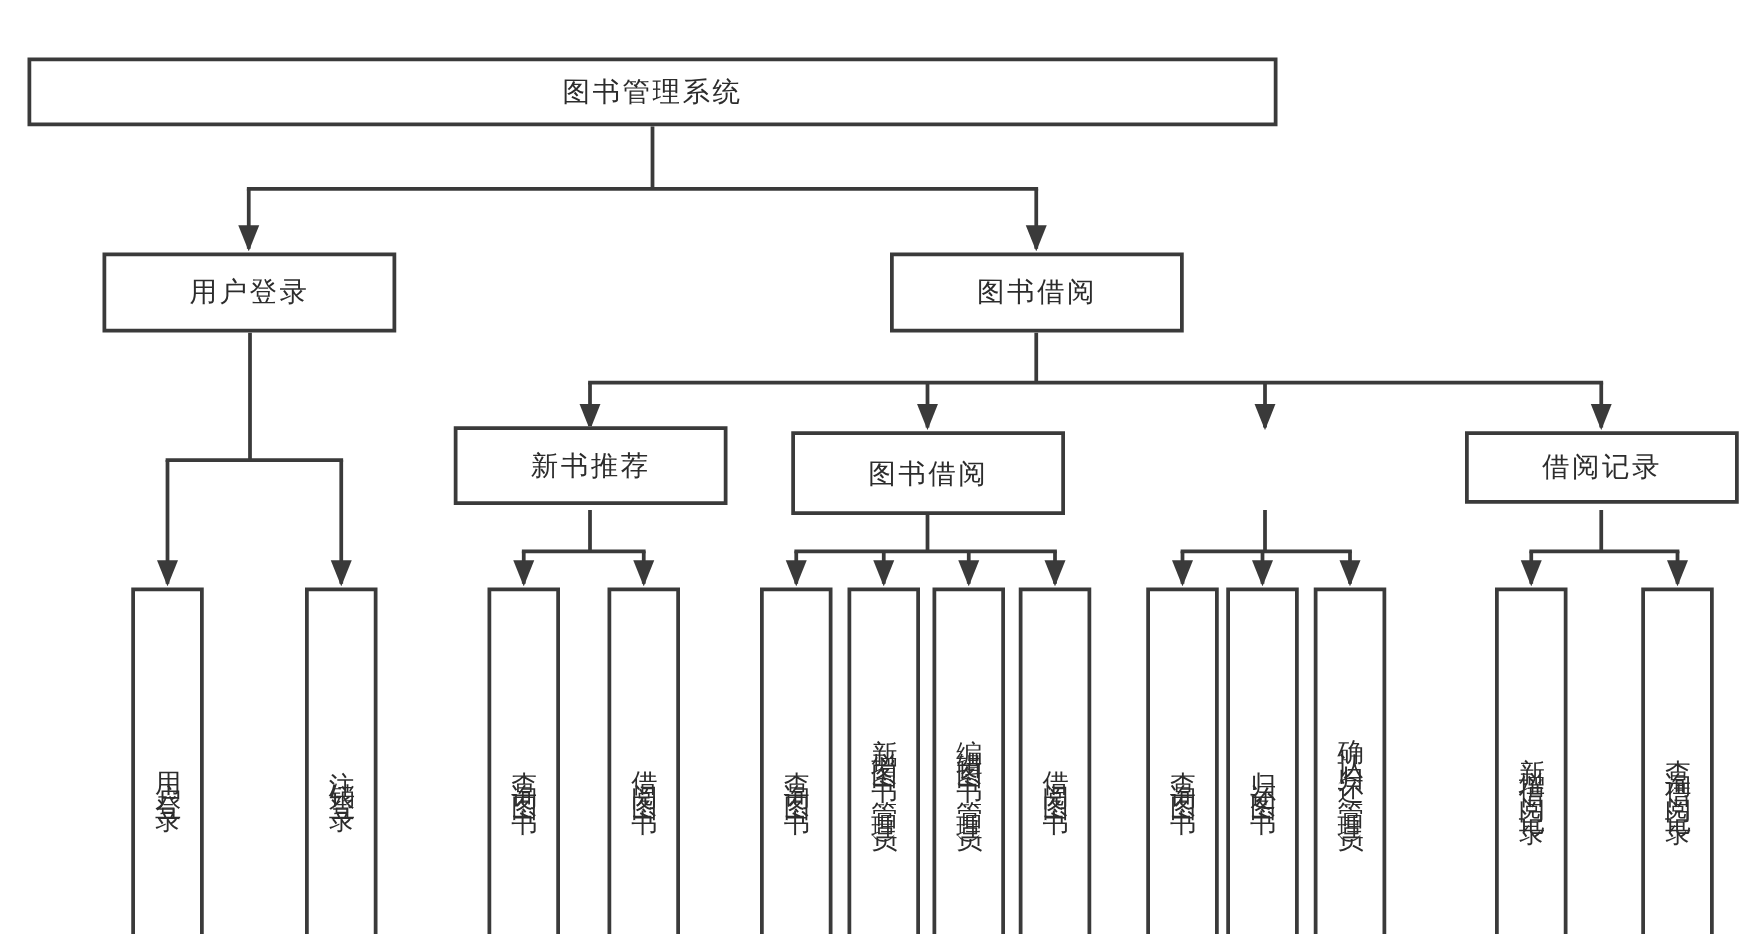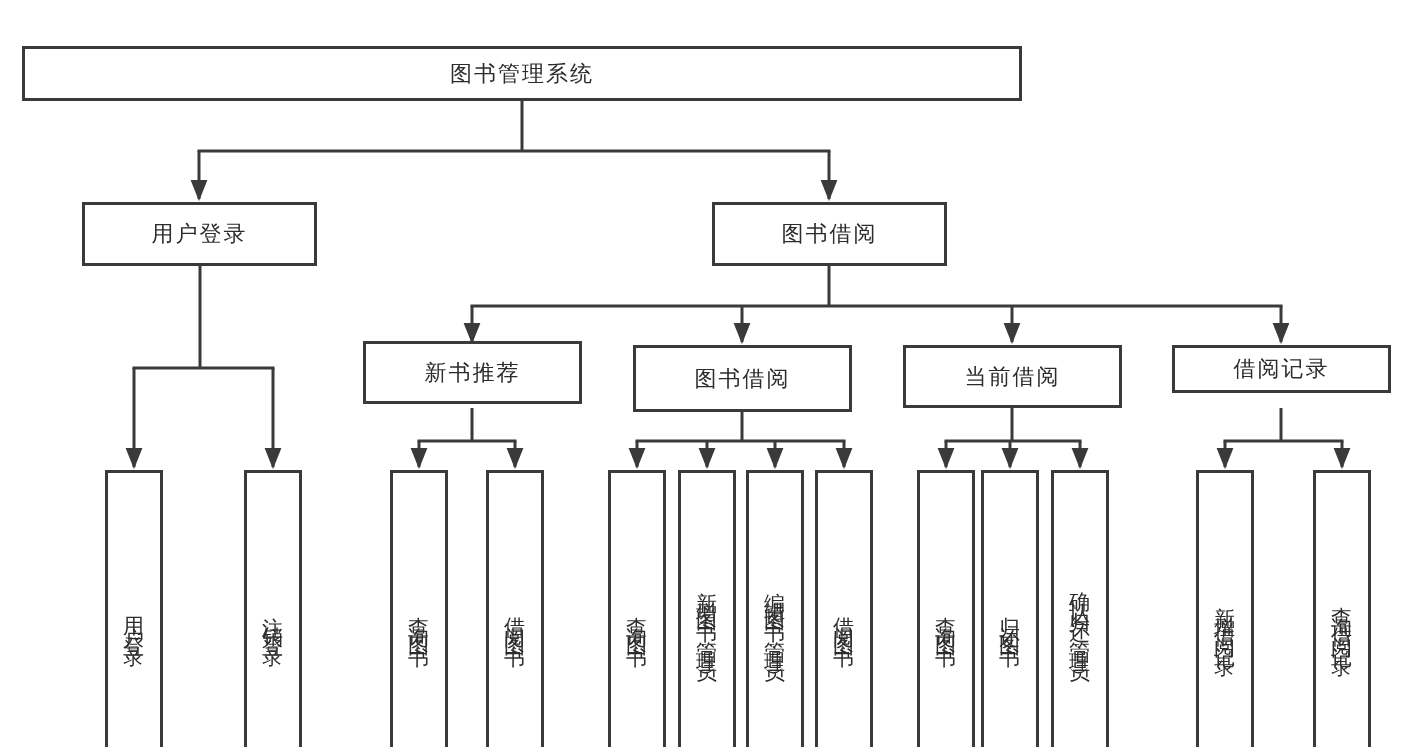--- a/index.html
+++ b/index.html
@@ -127,24 +127,21 @@
   <div class="box h" style="left:712px;top:169px;width:235px;height:64px">
     <span>图书借阅</span>
   </div>
 
   <div class="box h" style="left:363px;top:308px;width:219px;height:63px">
     <span>新书推荐</span>
   </div>
   <div class="box h" style="left:633px;top:312px;width:219px;height:67px">
     <span>图书借阅</span>
   </div>
-  <div class="box h" style="left:903px;top:312px;width:219px;height:63px">
-    <span>当前借阅</span>
-  </div>
-  <div class="box h" style="left:1172px;top:312px;width:219px;height:48px">
+  <div class="box h" style="left:1172px;top:312px;width:219px;height:58px">
     <span>借阅记录</span>
   </div>
 
   <div class="box v" style="left:105px">
     <span class="vtext">用户登录</span>
   </div>
   <div class="box v" style="left:244px">
     <span class="vtext">注销登录</span>
   </div>
 

